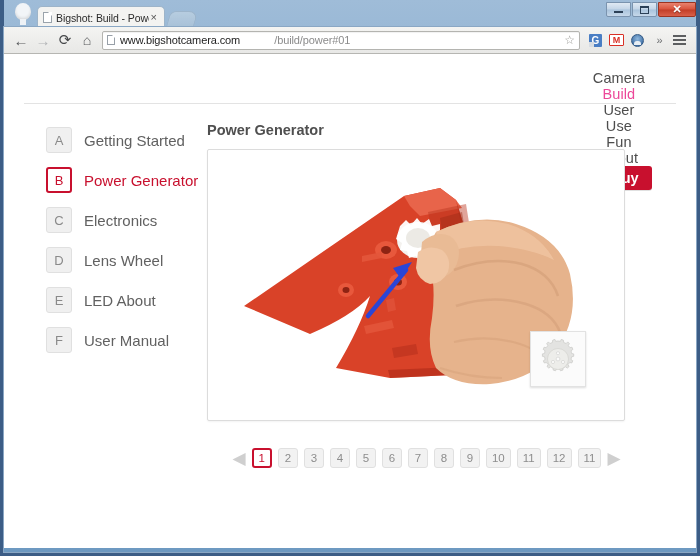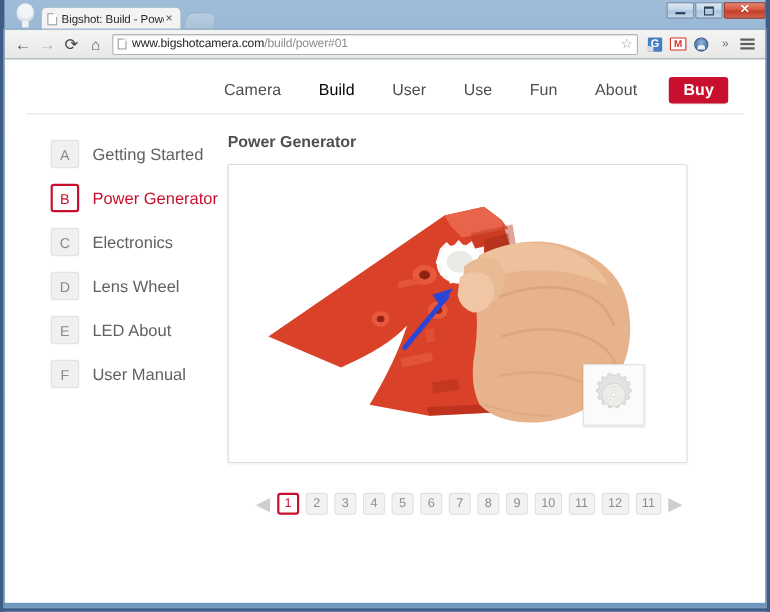--- a/index.html
+++ b/index.html
@@ -109,21 +109,21 @@
   .omni-favicon {
     width: 8px; height: 10px; border: 1px solid #98a0a8; background: #fff;
     margin-right: 5px; flex: none; position: relative;
   }
   .omni-favicon:after{
     content:""; position:absolute; right:-1px; top:-1px;
     border-width: 0 3px 3px 0; border-style: solid;
     border-color: transparent #ffffff transparent transparent;
   }
   .omni-url { font-size: 11px; color: #222; white-space: nowrap; letter-spacing: -.1px; }
-  .omni-url .dim { color: #8b8b8b; }
+  .omni-url .dim { color: #8b8b8b; padding-left: 34px; }
   .omni-star { font-size: 12px; color: #9b9b97; margin-left: auto; padding-left: 4px; }
 
   .ext {
     width: 21px; height: 21px; display: flex; align-items: center; justify-content: center;
     cursor: pointer; flex: none;
   }
   .ext-g {
     width: 13px; height: 13px; background: #4a7ec4; color: #fff;
     font-size: 10px; font-weight: bold; display: flex; align-items: center; justify-content: center;
     border-radius: 1px; position: relative;
@@ -172,27 +172,27 @@
     margin: 0 20px;
   }
   .brand {
     position: absolute; left: 22px; top: 11px;
     font-size: 25px; font-weight: bold; color: #c8102e;
     letter-spacing: -.6px;
     font-family: "DejaVu Sans", sans-serif;
   }
   .mainnav {
     position: absolute; right: 14px; top: 16px;
-    display: flex; align-items: center; gap: 0;
+    display: flex; align-items: center; gap: 0; flex-direction: column;
   }
   .mainnav a {
     font-size: 14.5px; color: #4d4d4d; text-decoration: none;
     padding: 0 17px; letter-spacing: .1px;
   }
-  .mainnav a.active { color: #000000; }
+  .mainnav a.active { color: #ec4899; }
   .buy-btn {
     margin-left: 12px;
     background: #c8102e; color: #fff !important;
     font-weight: bold; font-size: 14px;
     padding: 4px 13px !important; border-radius: 3px;
     box-shadow: 0 1px 0 rgba(0,0,0,.12);
   }
 
   .page-body { display: flex; padding: 18px 22px 0 22px; }
 

